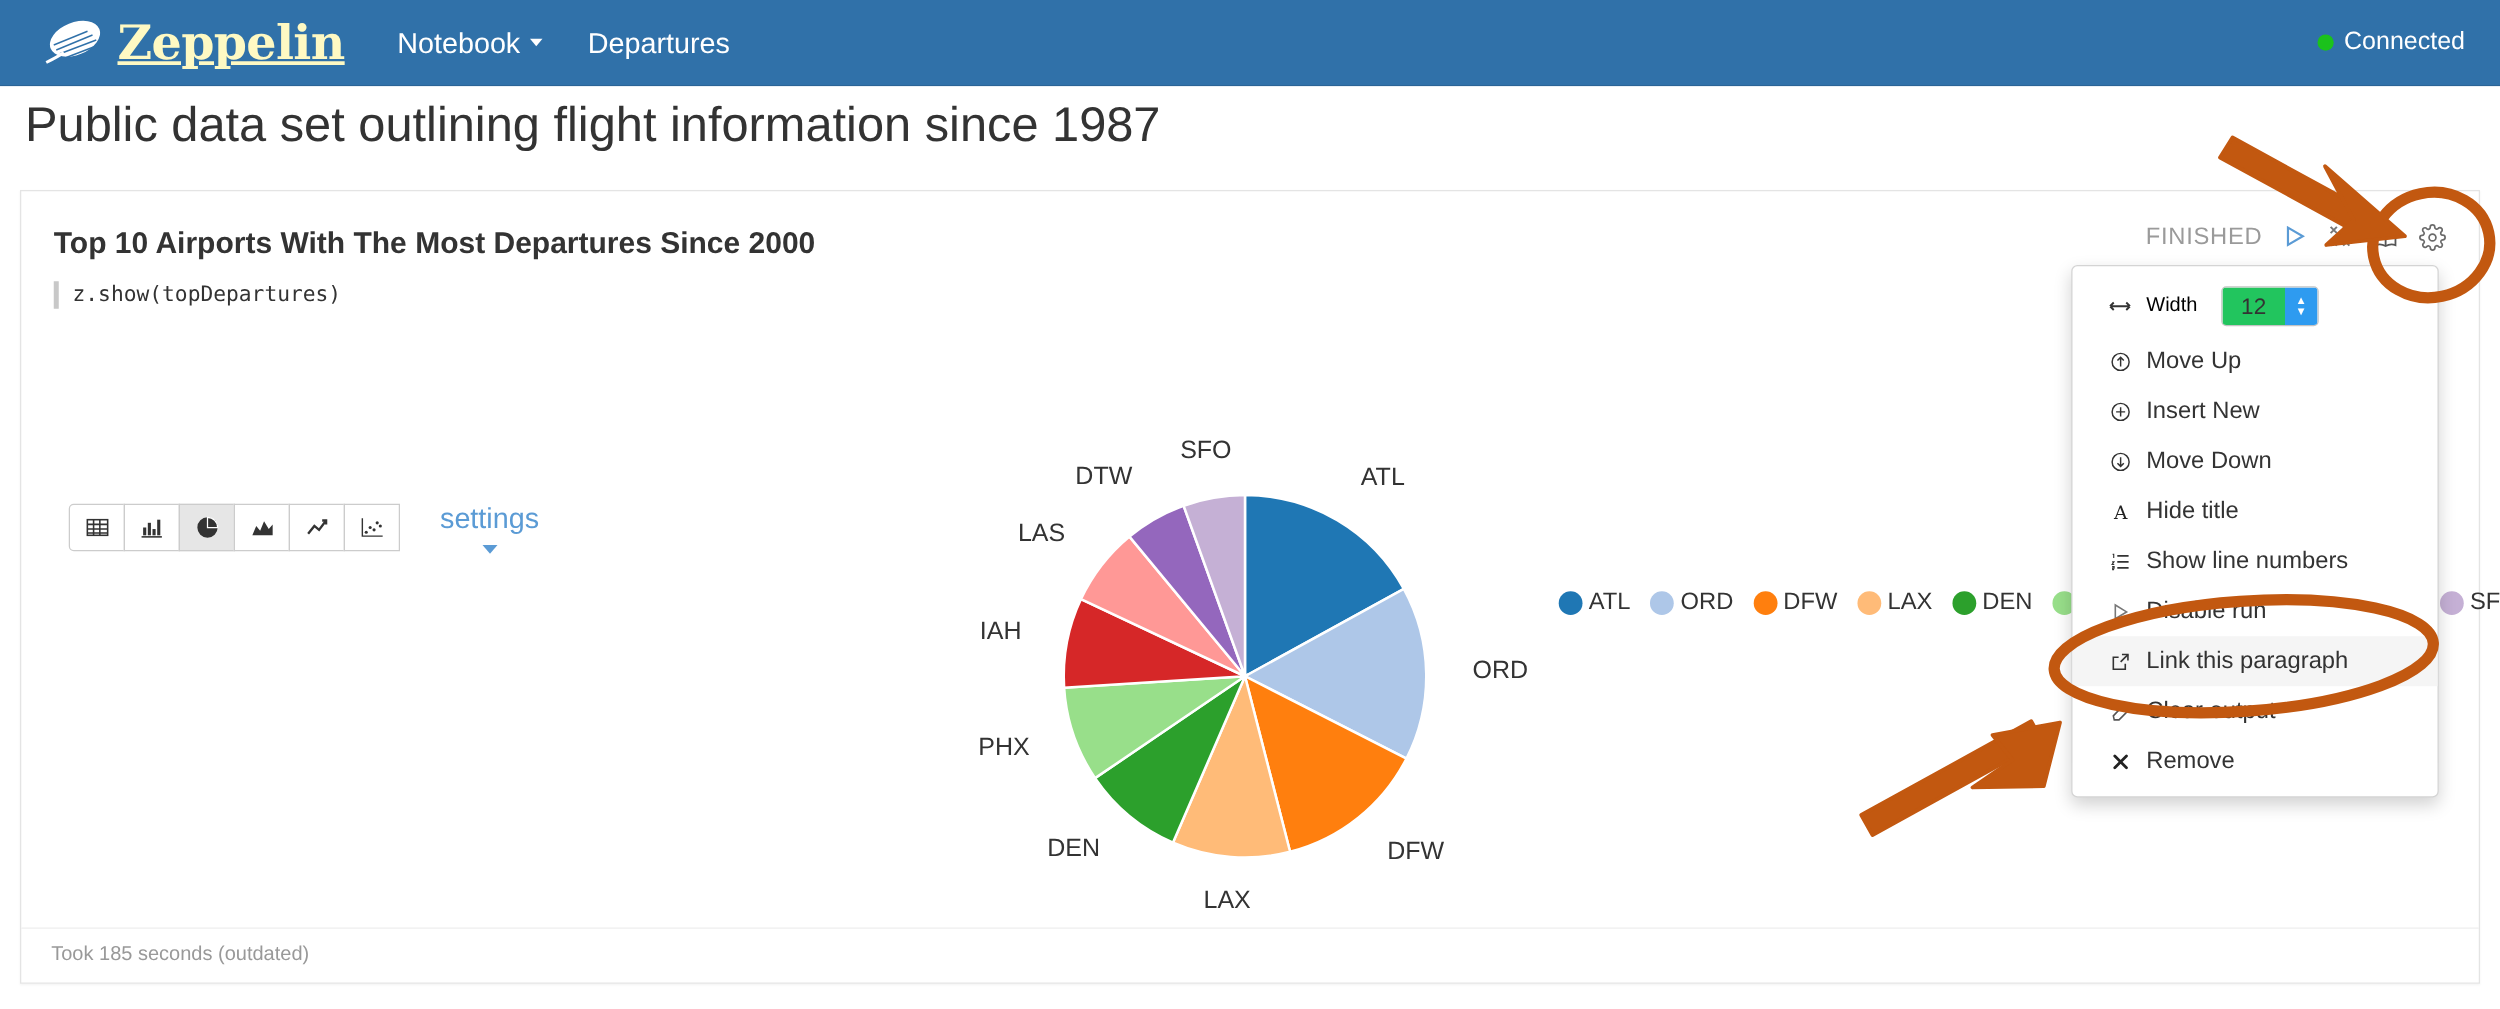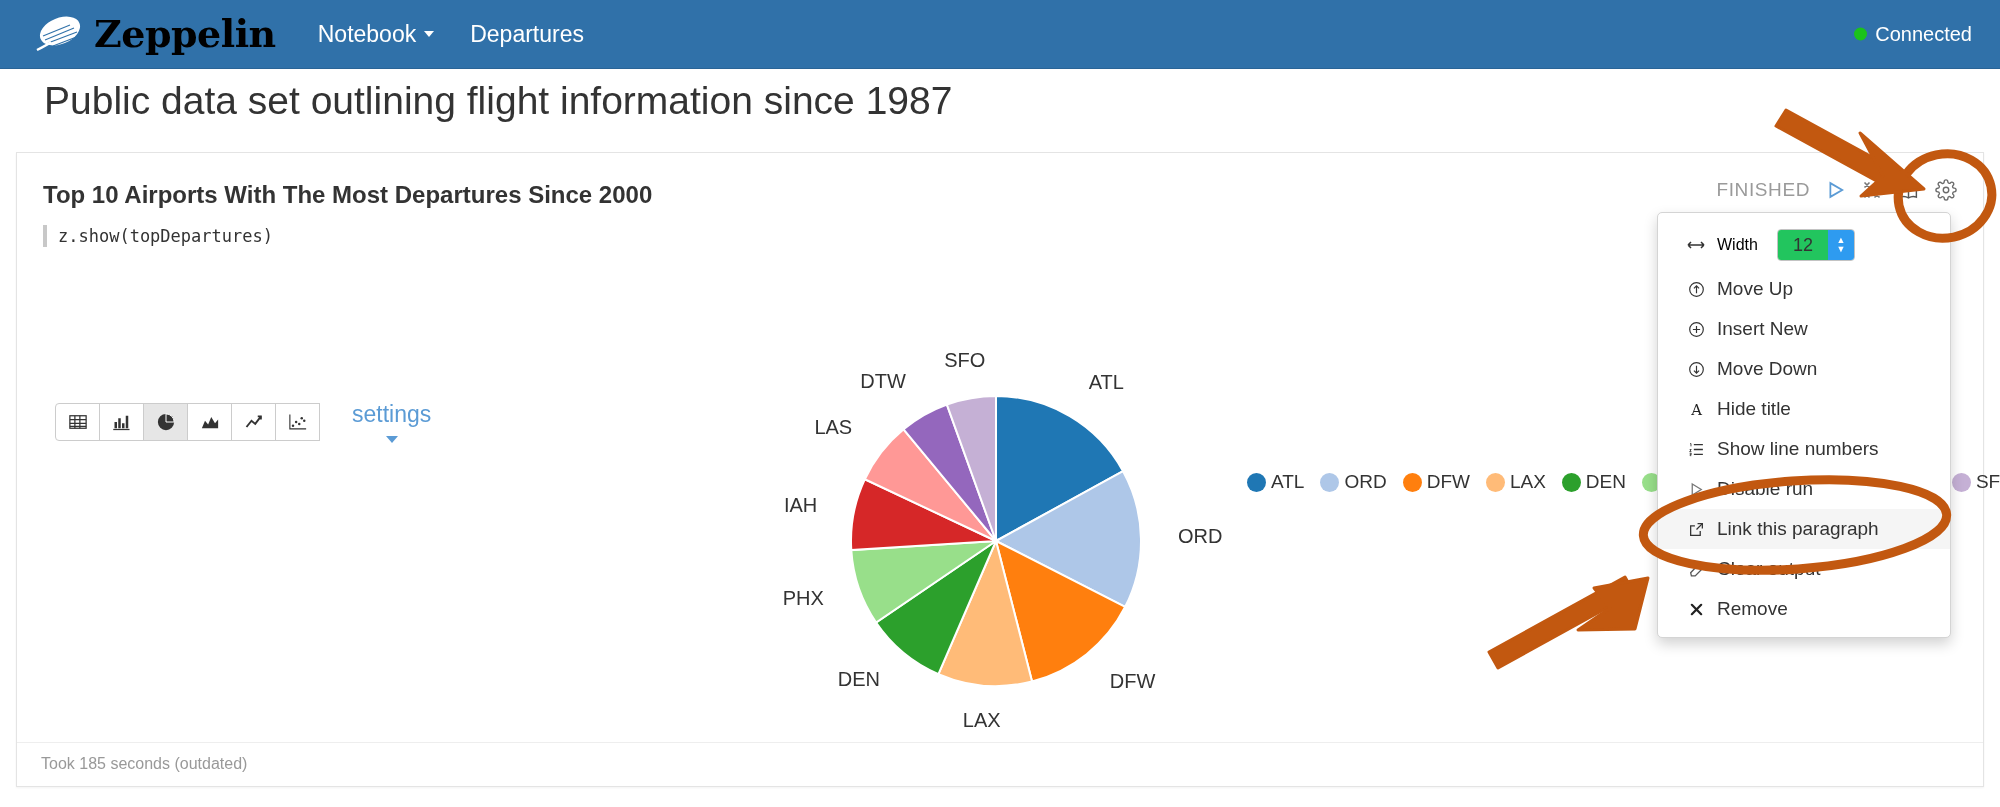--- a/index.html
+++ b/index.html
@@ -14,22 +14,22 @@
   
   .navbar{
     position:absolute;left:0;top:0;width:2000px;height:68px;
     background:#3071a9;
     border-bottom:1px solid #2a6496;
     display:flex;align-items:center;
   }
   .brand{display:flex;align-items:center;margin-left:34px;}
   .brand-logo{width:50px;height:40px;margin-right:10px;position:relative;}
   .brand-text{
-    color:#000000;font-size:38px;font-weight:bold;letter-spacing:-0.5px;
-    font-family:"DejaVu Serif", serif;line-height:1;
+    color:#fef9c3;font-size:38px;font-weight:bold;letter-spacing:-0.5px;
+    font-family:"DejaVu Serif", serif;line-height:1;text-decoration:underline;
   }
   .nav-links{display:flex;align-items:center;margin-left:42px;gap:36px;}
   .nav-link{
     color:#ffffff;font-size:23px;line-height:1;cursor:pointer;
     display:flex;align-items:center;gap:8px;
   }
   .caret{
     width:0;height:0;border-left:5px solid transparent;border-right:5px solid transparent;
     border-top:6px solid #ffffff;display:inline-block;
   }
@@ -40,21 +40,20 @@
   .conn-dot{width:13px;height:13px;border-radius:50%;background:#1bc21b;}
 
   
   .note-header{
     position:absolute;left:0;top:69px;width:2000px;height:77px;background:#ffffff;
   }
   .note-title{
     position:absolute;left:20px;top:10px;
     font-size:39px;color:#333333;font-weight:400;white-space:nowrap;
     font-family:"Liberation Sans", sans-serif;
-    margin-left:24px;
   }
   .btn-group{position:absolute;display:flex;}
   .tbtn{
     width:31px;height:30px;border:1px solid #cccccc;background:#ffffff;
     margin-left:-1px;display:flex;align-items:center;justify-content:center;
     cursor:pointer;box-sizing:border-box;
   }
   .tbtn:first-child{margin-left:0;border-radius:3px 0 0 3px;}
   .tbtn:last-child{border-radius:0 3px 3px 0;}
   .tbtn.single{border-radius:3px;margin-left:0;}
@@ -82,21 +81,21 @@
     position:absolute;left:26px;top:28px;font-size:24px;font-weight:bold;color:#333333;
   }
   .p-code{
     position:absolute;left:26px;top:72px;display:flex;align-items:flex-start;
   }
   .code-gutter{width:4px;height:22px;background:#c8c8c8;margin-right:11px;}
   .code-text{
     font-family:"DejaVu Sans Mono", monospace;font-size:17px;color:#333333;line-height:22px;
   }
   .p-status{
-    position:absolute;right:26px;top:26px;display:flex;align-items:center;gap:16px;
+    position:absolute;right:26px;top:26px;display:flex;align-items:flex-start;gap:16px;
   }
   .status-text{color:#9a9a9a;font-size:19px;letter-spacing:0.6px;}
   .p-icon{cursor:pointer;display:flex;align-items:center;}
 
   
   .viz-row{position:absolute;left:38px;top:248px;display:flex;align-items:center;}
   .viz-btn{
     width:45px;height:38px;border:1px solid #cccccc;background:#ffffff;margin-left:-1px;
     display:flex;align-items:center;justify-content:center;cursor:pointer;box-sizing:border-box;
   }

